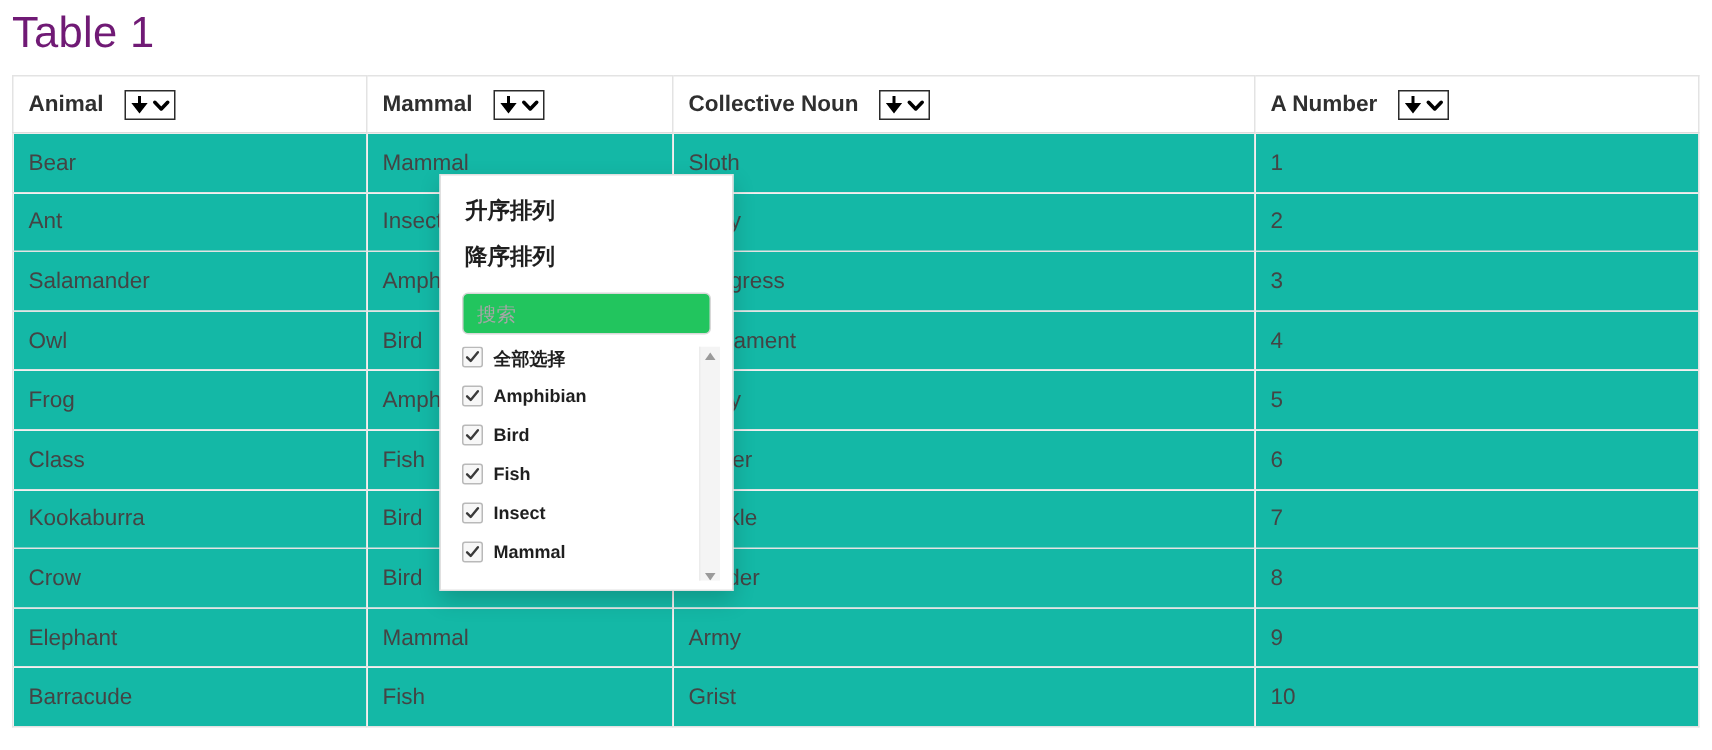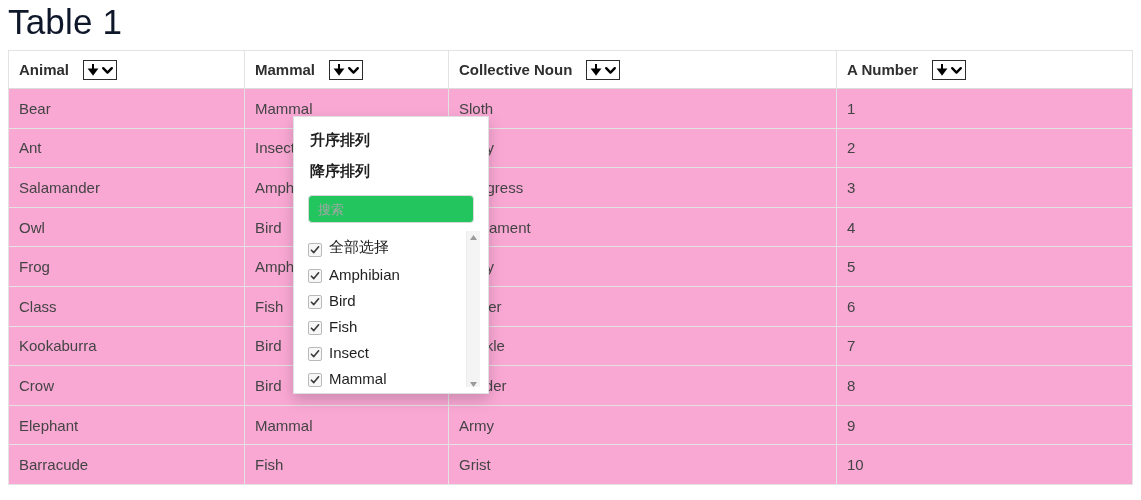--- a/index.html
+++ b/index.html
@@ -14,23 +14,23 @@
     color: #333333;
     overflow: hidden;
     position: relative;
   }
 
   
   .page-title {
     position: absolute;
     left: 8px;
     top: 2px;
-    font-size: 35px;
+    font-size: 29px;
     font-weight: 400;
-    color: #0f172a;
+    color: #701a75;
     letter-spacing: 0.2px;
     line-height: 40px;
     white-space: nowrap;
   }
 
   
   .table-wrap {
     position: absolute;
     left: 8px;
     top: 50px;
@@ -57,21 +57,21 @@
     font-weight: bold;
     color: #2f2f2f;
     background: #ffffff;
     border-bottom: 1px solid #dcdcdc;
   }
   table.data-table td {
     height: 38.6px;
     font-size: 15px;
     font-weight: 400;
     color: #444444;
-    background: #f9a8d4;
+    background: #14b8a6;
     margin-left: 27px;
   }
   .col-animal  { width: 236px; }
   .col-class   { width: 204px; }
   .col-noun    { width: 388px; }
   .col-number  { width: 296px; }
 
   .th-inner {
     display: flex;
     align-items: center;
@@ -138,25 +138,25 @@
 
   .panel-list {
     position: relative;
     margin-top: 2px;
     padding: 0 0 0 14px;
     max-height: 160px;
     overflow: hidden;
   }
   .check-row {
     display: flex;
-    align-items: flex-end;
+    align-items: flex-start;
     gap: 7px;
     height: 26px;
-    font-size: 15px;
-    font-weight: normal;
+    font-size: 12px;
+    font-weight: bold;
     color: #1f1f1f;
     cursor: pointer;
     white-space: nowrap;
   }
   .cb {
     width: 12px;
     height: 12px;
     border: 1px solid #b9b9b9;
     border-radius: 2px;
     background: #f7f7f7;

